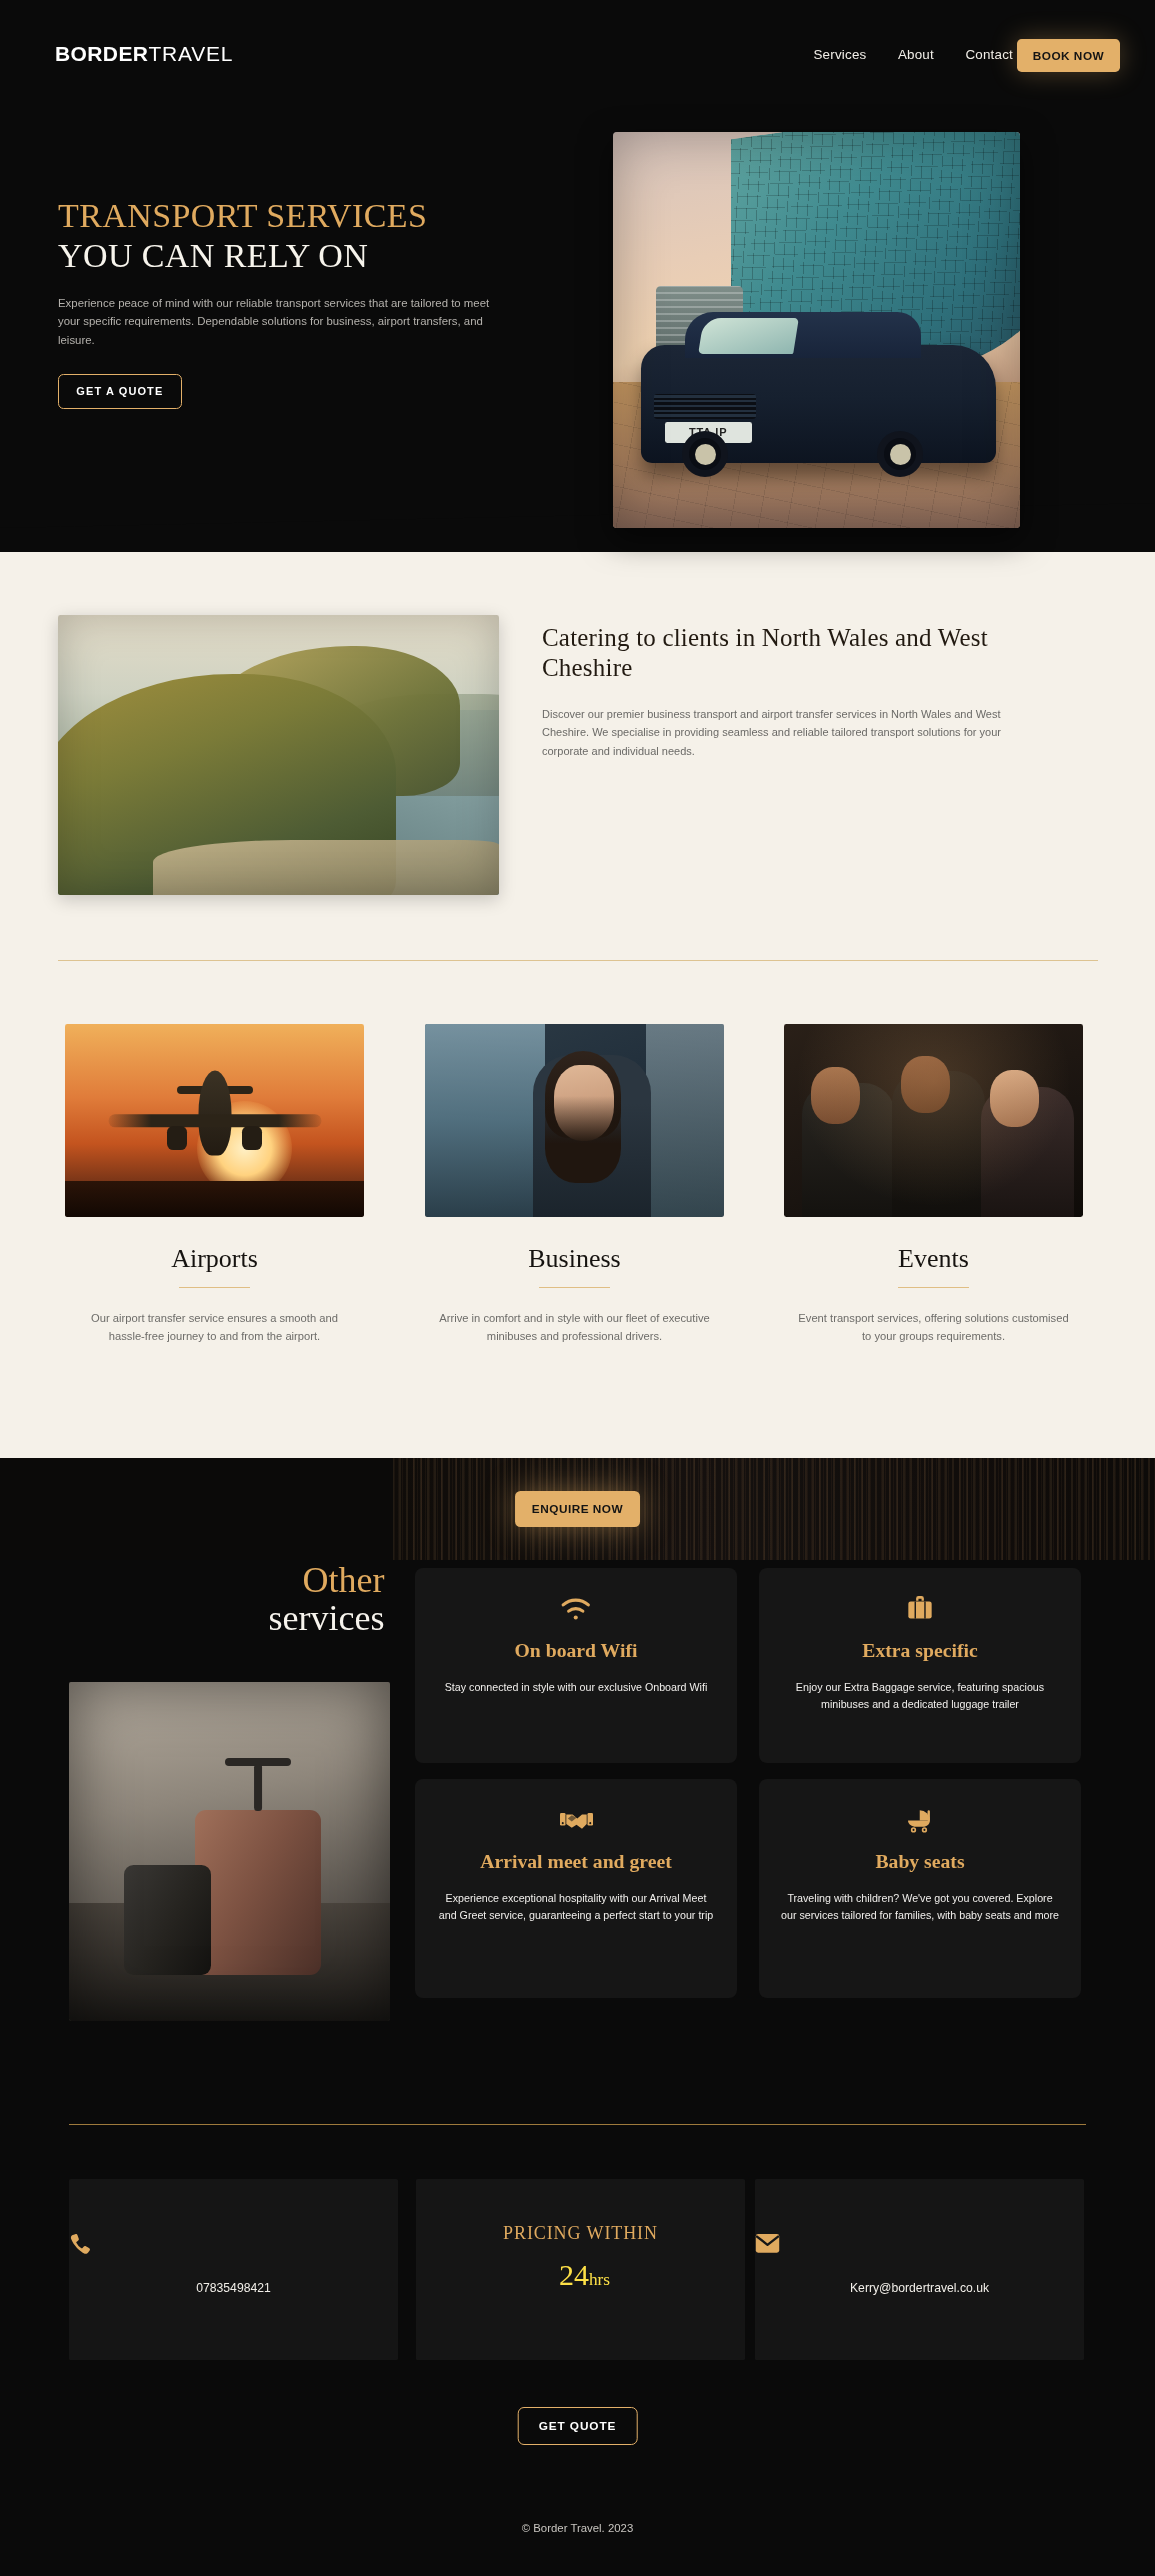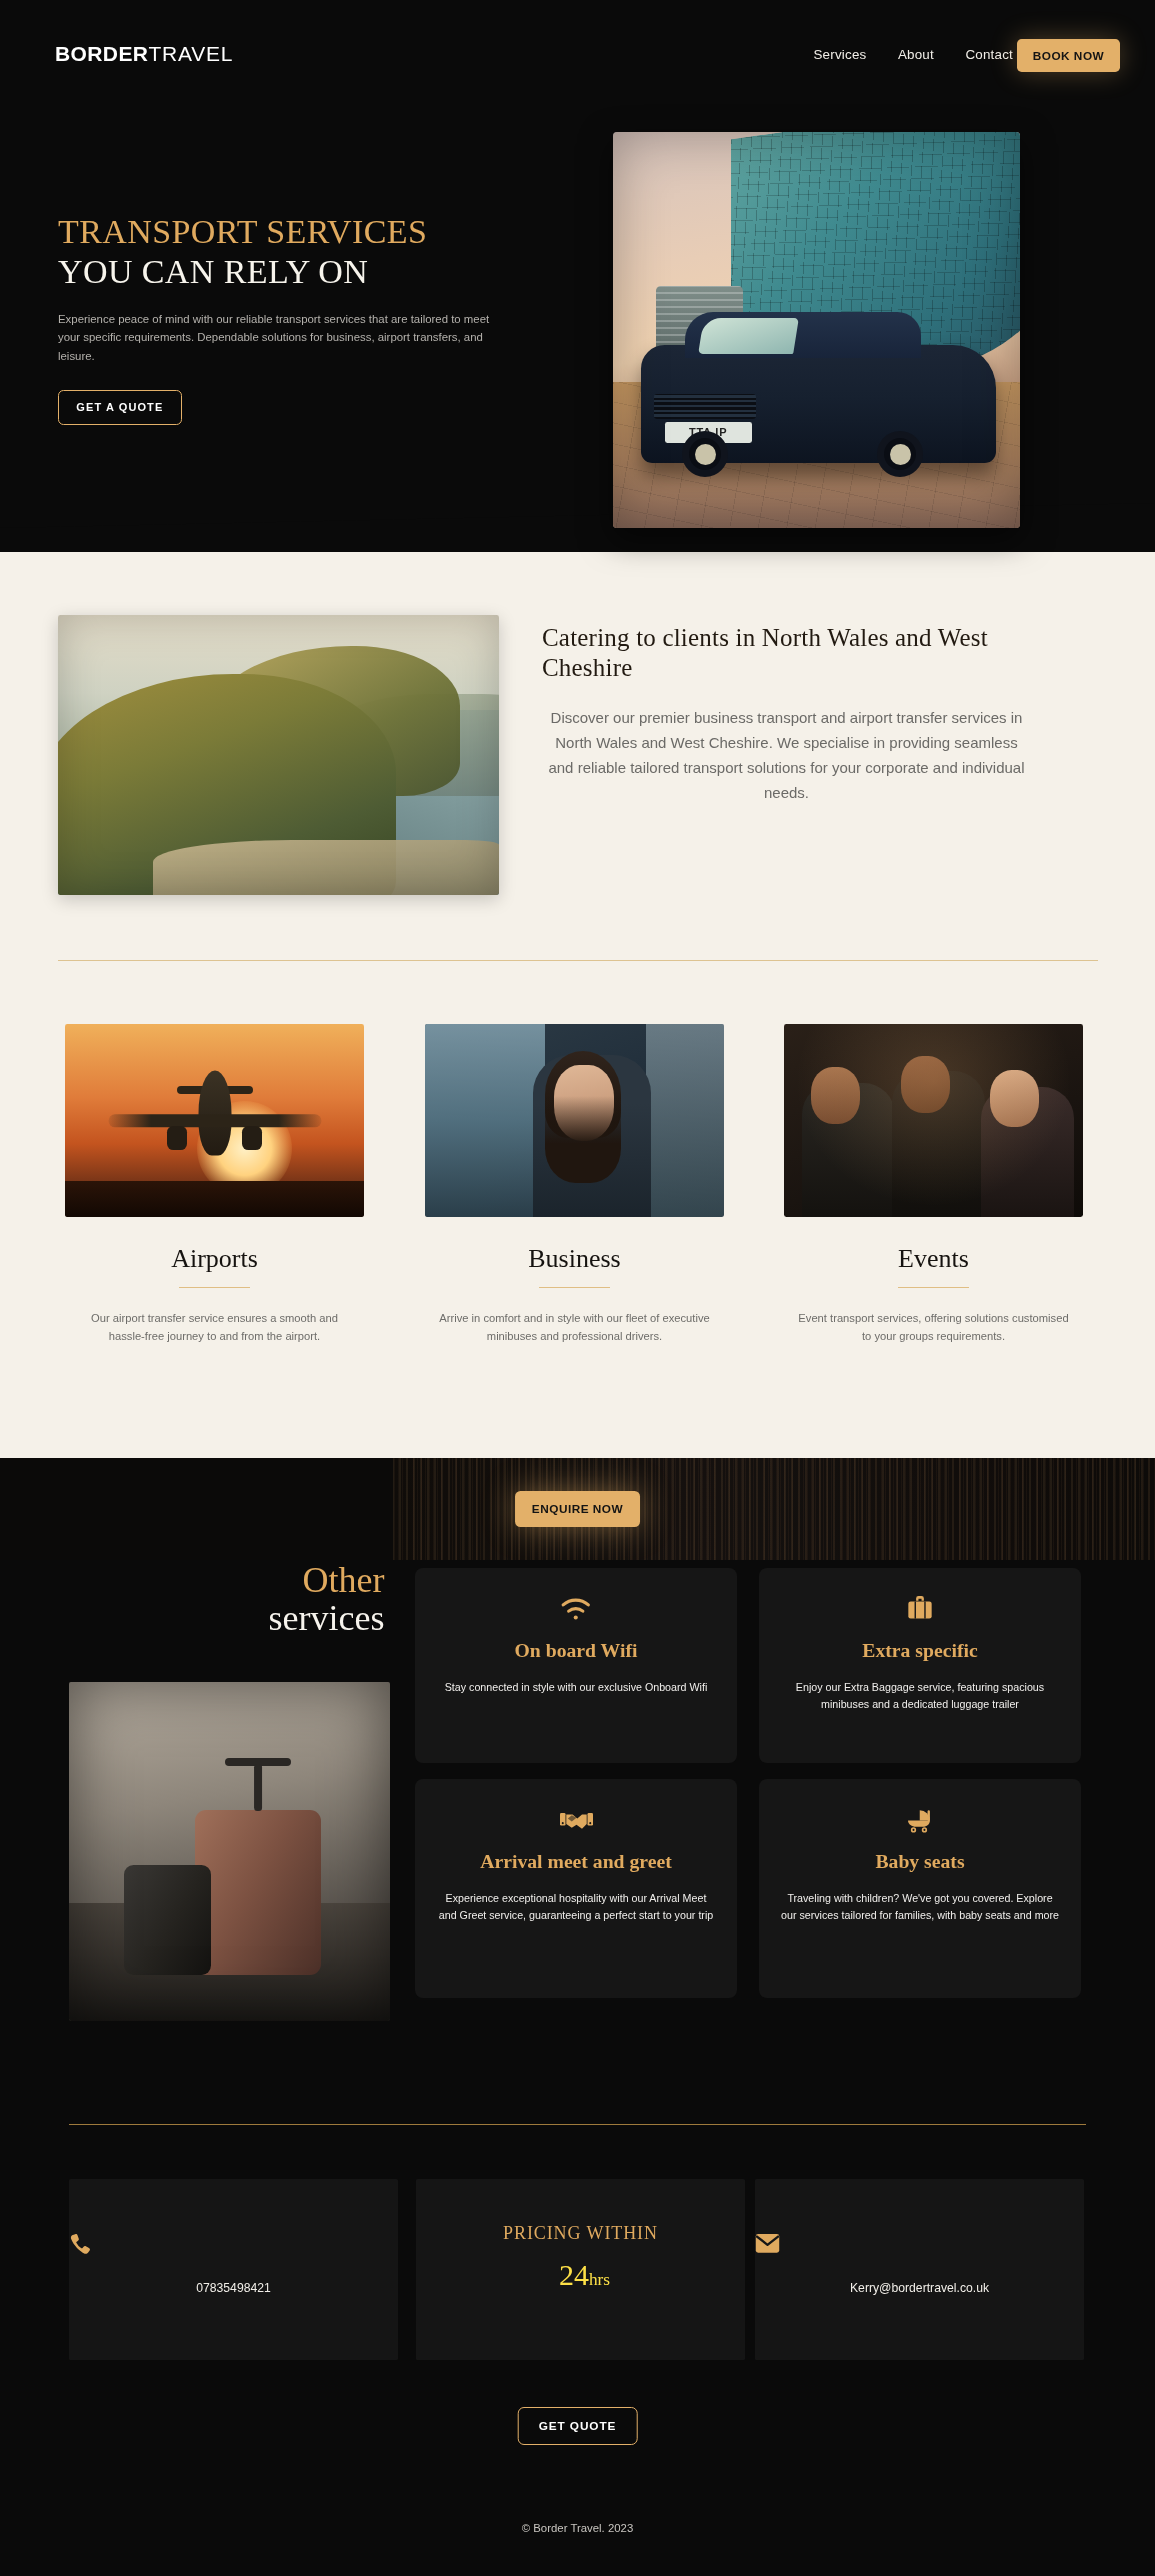--- a/index.html
+++ b/index.html
@@ -28,21 +28,21 @@
   .nav-links { position:absolute; right:142px; top:47px; display:flex; gap:31.5px; }
   .nav-links a { color:#f2efe9; font-size:13.4px; text-decoration:none; letter-spacing:0.2px; }
   .booknow {
     position:absolute; right:35px; top:39px;
     background:#e3b069; color:#141414; border:none; border-radius:4.7px;
     padding:9.5px 15.8px; font-size:11.8px; font-weight:700; letter-spacing:0.5px;
     cursor:pointer; box-shadow:0 0 27px rgba(227,176,105,0.32);
     font-family:"Liberation Sans", sans-serif;
   }
 
-  .hero-text { position:absolute; left:58px; top:213px; width:489px; z-index:11; }
+  .hero-text { position:absolute; left:58px; top:197px; width:489px; z-index:11; }
   .hero-title-1 {
     font-family:"Liberation Serif", serif; font-size:34px; font-weight:400;
     color:#e0aa5f; letter-spacing:0.4px; line-height:1.12; text-transform:uppercase;
   }
   .hero-title-2 {
     font-family:"Liberation Serif", serif; font-size:34px; font-weight:400;
     color:#f7f4ec; letter-spacing:0.4px; line-height:1.12; text-transform:uppercase;
     margin-top:1.6px;
   }
   .hero-sub { margin-top:19px; width:441px; color:#b5b2ad; font-size:11.4px; line-height:1.62; }
@@ -143,21 +143,21 @@
     position:absolute; left:95px; bottom:0; width:347px; height:55px;
     background:linear-gradient(170deg,#c6b58d,#8d8463); border-radius:40% 10% 0 0; opacity:0.9;
   }
   .cater-img .vig { position:absolute; inset:0; box-shadow:inset 0 0 43px rgba(0,0,0,0.22); }
 
   .cater-text { position:absolute; left:542px; top:23.6px; width:504px; }
   .cater-h {
     font-family:"Liberation Serif", serif; font-size:25px; font-weight:400;
     color:#221a11; line-height:1.2; letter-spacing:0.2px;
   }
-  .cater-p { margin-top:22px; width:489px; color:#6b6a67; font-size:15px; line-height:1.68;text-align:center; }
+  .cater-p { margin-top:22px; width:489px; color:#6b6a67; font-size:11px; line-height:1.68; }
 
   .hr-gold { position:absolute; left:58px; top:960px; width:1040px; height:0.8px; background:#ddc391; z-index:4; }
 
   
   .svc { position:absolute; left:0; top:1024px; width:1155px; height:441px; z-index:4; }
   .svc-col { position:absolute; top:0; width:299px; }
   .svc-col.c1 { left:65px; } .svc-col.c2 { left:425px; } .svc-col.c3 { left:784px; }
   .svc-img { width:299px; height:193px; border-radius:2.4px; overflow:hidden; position:relative; }
   .svc-title {
     margin-top:27px; text-align:center;

